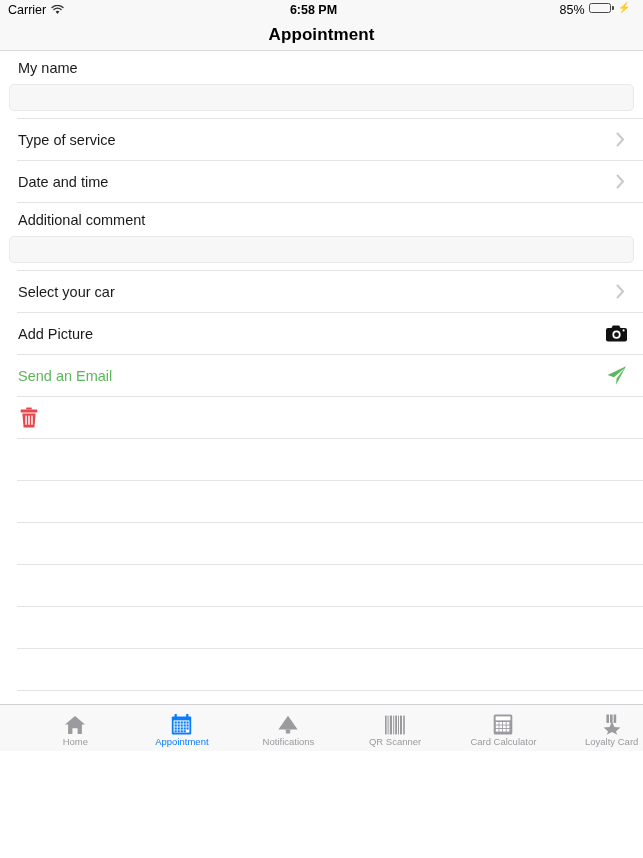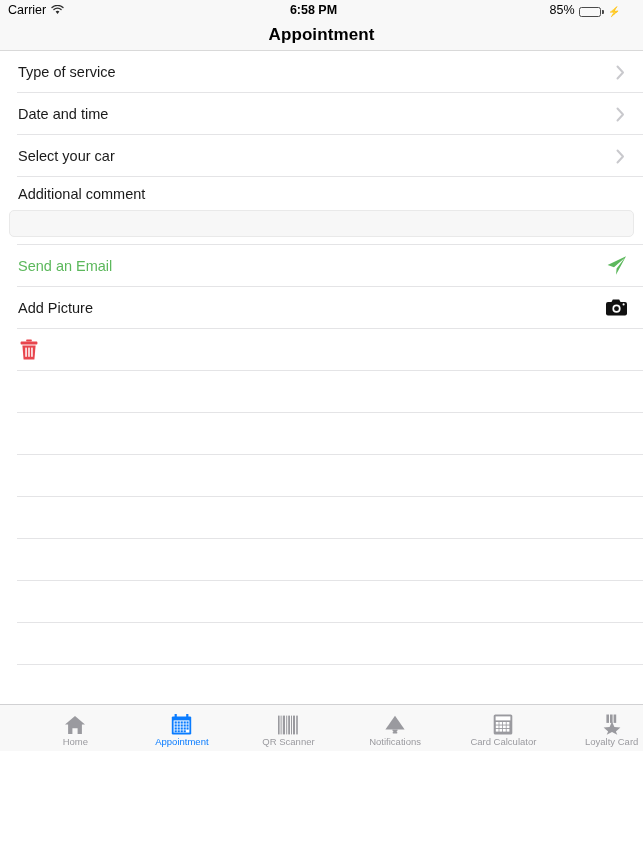--- a/index.html
+++ b/index.html
@@ -43,23 +43,23 @@
   }
   .sb-center {
     position: absolute;
     left: 0; right: 16px;
     text-align: center;
     font-weight: bold;
     font-size: 12.5px;
   }
   .sb-right {
     position: absolute;
-    right: 22px;
-    display: flex;
-    align-items: flex-end;
+    right: 12px;
+    display: flex;
+    align-items: flex-start;
     gap: 4px;
     font-size: 12.5px;
   }
   .wifi-icon { display:block; }
   .battery {
     display: flex;
     align-items: center;
   }
   .batt-body {
     width: 22px;
@@ -256,71 +256,76 @@
       <span class="bolt">⚡</span>
     </div>
   </div>
 
   <div class="navbar">
     <div class="navbar-title">Appointment</div>
   </div>
 
   <div class="content">
 
+    <div class="row field-row">
+      <div class="field-label">My name</div>
+      <input class="field-input" type="text" placeholder="" style="">
+      <div class="sep"></div>
+    </div>
 
 
     <div class="row nav-row">
       <div class="nav-row-label">Type of service</div>
       <svg class="chev" viewBox="0 0 9 15">
           <path d="M1.5 1.5 L7 7.5 L1.5 13.5"></path>
         </svg>
       <div class="sep"></div>
     </div>
 
     <div class="row nav-row">
       <div class="nav-row-label">Date and time</div>
       <svg class="chev" viewBox="0 0 9 15">
           <path d="M1.5 1.5 L7 7.5 L1.5 13.5"></path>
         </svg>
       <div class="sep"></div>
     </div>
 
+    <div class="row field-row">
+      <div class="field-label">Additional comment</div>
+      <input class="field-input" type="text" placeholder="" style="">
+      <div class="sep"></div>
+    </div>
+
     <div class="row nav-row">
       <div class="nav-row-label">Select your car</div>
       <svg class="chev" viewBox="0 0 9 15">
           <path d="M1.5 1.5 L7 7.5 L1.5 13.5"></path>
         </svg>
-      <div class="sep"></div>
-    </div>
-
-    <div class="row field-row">
-      <div class="field-label">Additional comment</div>
-      <input class="field-input" type="text" placeholder="" style="">
-      <div class="sep"></div>
-    </div>
-
-    <div class="row action-row">
-      <div class="action-label" style="color:#5cb85c">Send an Email</div>
-      <span class="action-icon">
-        <svg width="21" height="21" viewBox="0 0 21 21">
-          <path d="M20 1.2 L1.6 10.0 L8.0 12.2 L18.6 3.0 L10.6 13.6 L10.0 19.8 Z" fill="#5cb85c"></path>
-        </svg>
-      </span>
       <div class="sep"></div>
     </div>
 
     <div class="row action-row">
       <div class="action-label" style="color:#1a1a1a">Add Picture</div>
       <span class="action-icon">
         <svg width="21" height="17" viewBox="0 0 21 17">
           <rect x="0" y="3" width="21" height="13.5" rx="2" fill="#111111"></rect>
           <path d="M5.5 3 L6.8 0.6 H13.2 L14.5 3 Z" fill="#111111"></path>
           <circle cx="10.5" cy="9.7" r="4.1" fill="#ffffff"></circle>
           <circle cx="10.5" cy="9.7" r="2.4" fill="#111111"></circle>
           <circle cx="17.6" cy="5.4" r="1.05" fill="#ffffff"></circle>
+        </svg>
+      </span>
+      <div class="sep"></div>
+    </div>
+
+    <div class="row action-row">
+      <div class="action-label" style="color:#5cb85c">Send an Email</div>
+      <span class="action-icon">
+        <svg width="21" height="21" viewBox="0 0 21 21">
+          <path d="M20 1.2 L1.6 10.0 L8.0 12.2 L18.6 3.0 L10.6 13.6 L10.0 19.8 Z" fill="#5cb85c"></path>
         </svg>
       </span>
       <div class="sep"></div>
     </div>
 
     <div class="row action-row">
       <span class="action-icon">
         <svg width="18" height="21" viewBox="0 0 18 21">
           <rect x="6.2" y="0.4" width="5.6" height="2.0" rx="0.6" fill="#e8454d"></rect>
           <rect x="0.6" y="2.6" width="16.8" height="3.0" rx="0.8" fill="#e8454d"></rect>
@@ -398,44 +403,44 @@
           </g>
         </svg>
       </span>
       <span class="tab-label">Appointment</span>
     </div>
 
 
     <div class="tab">
       <span class="tab-icon">
         <svg width="22" height="20" viewBox="0 0 22 20">
+          <path d="M11 0.8 L20.6 14.6 H1.4 Z" fill="#9a9a9f"></path>
+          <path d="M8.4 14.6 a2.6 2.6 0 0 0 5.2 0 Z" fill="#9a9a9f"></path>
+          <rect x="8.6" y="16.9" width="4.8" height="1.5" rx="0.7" fill="#9a9a9f"></rect>
+        </svg>
+      </span>
+      <span class="tab-label">Notifications</span>
+    </div>
+
+    <div class="tab">
+      <span class="tab-icon">
+        <svg width="22" height="20" viewBox="0 0 22 20">
           <g fill="#9a9a9f">
             <rect x="1.0" y="0.6" width="1.6" height="18.8"></rect>
             <rect x="3.6" y="0.6" width="1.0" height="18.8"></rect>
             <rect x="5.8" y="0.6" width="2.2" height="18.8"></rect>
             <rect x="9.2" y="0.6" width="1.0" height="18.8"></rect>
             <rect x="11.2" y="0.6" width="1.8" height="18.8"></rect>
             <rect x="14.0" y="0.6" width="1.0" height="18.8"></rect>
             <rect x="16.0" y="0.6" width="2.0" height="18.8"></rect>
             <rect x="19.2" y="0.6" width="1.6" height="18.8"></rect>
           </g>
         </svg>
       </span>
       <span class="tab-label">QR Scanner</span>
-    </div>
-
-    <div class="tab">
-      <span class="tab-icon">
-        <svg width="22" height="20" viewBox="0 0 22 20">
-          <path d="M11 0.8 L20.6 14.6 H1.4 Z" fill="#9a9a9f"></path>
-          <path d="M8.4 14.6 a2.6 2.6 0 0 0 5.2 0 Z" fill="#9a9a9f"></path>
-          <rect x="8.6" y="16.9" width="4.8" height="1.5" rx="0.7" fill="#9a9a9f"></rect>
-        </svg>
-      </span>
-      <span class="tab-label">Notifications</span>
     </div>
 
     <div class="tab">
       <span class="tab-icon">
         <svg width="20" height="21" viewBox="0 0 20 21">
           <rect x="0.7" y="0.5" width="18.6" height="20" rx="1.6" fill="#9a9a9f"></rect>
           <rect x="2.6" y="2.4" width="14.8" height="4.0" fill="#ffffff"></rect>
           <g fill="#ffffff">
             <rect x="2.8" y="8.0" width="2.8" height="2.6"></rect>
               <rect x="6.4" y="8.0" width="2.8" height="2.6"></rect>

